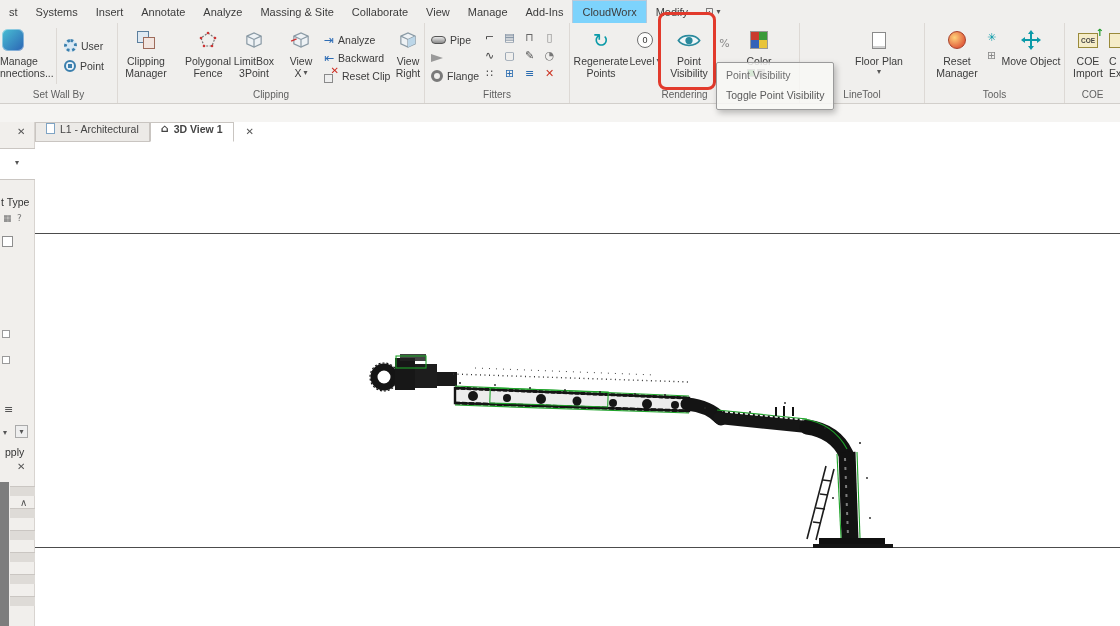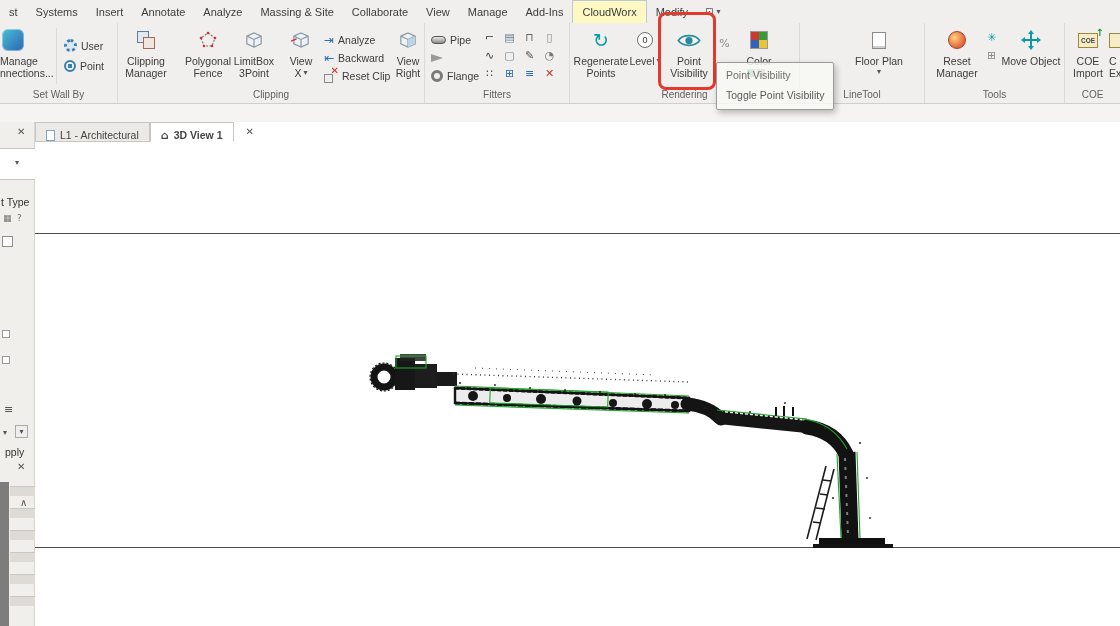--- a/index.html
+++ b/index.html
@@ -3,21 +3,21 @@
 <meta charset="utf-8">
 <style>
   *{margin:0;padding:0;box-sizing:border-box}
   html,body{width:1120px;height:626px}
   body{position:relative;overflow:hidden;background:#fff;font-family:"Liberation Sans","DejaVu Sans",sans-serif;font-size:11px;color:#3a3a3a}
   .g{font-family:"DejaVu Sans",sans-serif;line-height:1}
 
   
   .menubar{position:absolute;left:0;top:0;width:100%;height:23px;background:#f0efed;display:flex;align-items:stretch;z-index:12}
   .mitem{display:flex;align-items:center;padding:0 9px;font-size:11px;color:#3c3c3c;cursor:default;white-space:nowrap}
-  .mitem.active{background:#fef9c3;border:1px solid #b9c9da;border-bottom:none}
+  .mitem.active{background:#7dd3fc;border:1px solid #b9c9da;border-bottom:none}
   .mcaret{display:flex;align-items:center;gap:3px;padding:0 8px;color:#555;font-size:10px}
 
   
   .ribbon{position:absolute;left:0;top:23px;width:100%;height:81px;background:#f0efed;border-bottom:1px solid #d2cfcb;z-index:10}
   .rgroup{position:absolute;top:0;height:80px;border-right:1px solid #ddd9d5}
   .glabel{position:absolute;left:0;right:0;bottom:3px;text-align:center;font-size:10px;color:#5f5f5f;white-space:nowrap}
   .bigbtn{position:absolute;top:3px;display:flex;flex-direction:column;align-items:center;cursor:pointer}
   .bicon{height:28px;display:flex;align-items:center;justify-content:center;margin-bottom:1px}
   .bl{font-size:10.5px;line-height:12px;color:#3c3c3c;white-space:nowrap;text-align:center}
   .lrow{display:flex;align-items:center;gap:2px}
@@ -51,21 +51,21 @@
 
   
   .redbox{position:absolute;left:658px;top:12px;width:58px;height:78px;border:3px solid #e23a2c;border-radius:8px;z-index:40;pointer-events:none}
   .tooltip{position:absolute;left:716px;top:62px;z-index:45;background:rgba(248,248,246,.84);border:1px solid #9b9b9b;border-radius:2px;box-shadow:2px 3px 6px rgba(0,0,0,.25);padding:6px 9px 8px;white-space:nowrap}
   .tt-title{font-size:10.5px;color:#6e6e6e;margin-bottom:8px}
   .tt-desc{font-size:10.5px;color:#5a5a5a}
 
   
   .subribbon{position:absolute;left:0;top:104px;width:100%;height:18px;background:#f5f4f2;z-index:5}
   .tabbar{position:absolute;left:35px;top:122px;height:20px;z-index:8;display:flex;align-items:stretch}
-  .vtab{display:flex;align-items:flex-end;gap:5px;padding:0 10px;border:1px solid #c9c5c1;background:#eceae7;font-size:10.5px;color:#444;cursor:pointer}
+  .vtab{display:flex;align-items:flex-start;gap:5px;padding:0 10px;border:1px solid #c9c5c1;background:#eceae7;font-size:10.5px;color:#444;cursor:pointer}
   .vtab.active{background:#fff;font-weight:bold;border-bottom-color:#fff}
   .tabclose{margin-left:12px;align-self:center;color:#555;font-size:10px;cursor:pointer}
   .docicon{width:9px;height:11px;background:#fff;border:1px solid #7fa4c4}
 
   
   .leftpanel{position:absolute;left:0;top:122px;width:35px;height:504px;background:#f1efec;border-right:1px solid #d8d4d0;z-index:9}
   .lpx{position:absolute;font-size:10px;color:#555;cursor:pointer}
   .lpsel{position:absolute;left:0;top:26px;width:35px;height:32px;background:#fff;border-top:1px solid #cac6c2;border-bottom:1px solid #cac6c2;cursor:pointer}
   .lptext{position:absolute;font-size:10.5px;color:#333;cursor:pointer;white-space:nowrap}
   .lpcheck{position:absolute;width:11px;height:11px;border:1px solid #8e8e8e;background:#fff;cursor:pointer}

